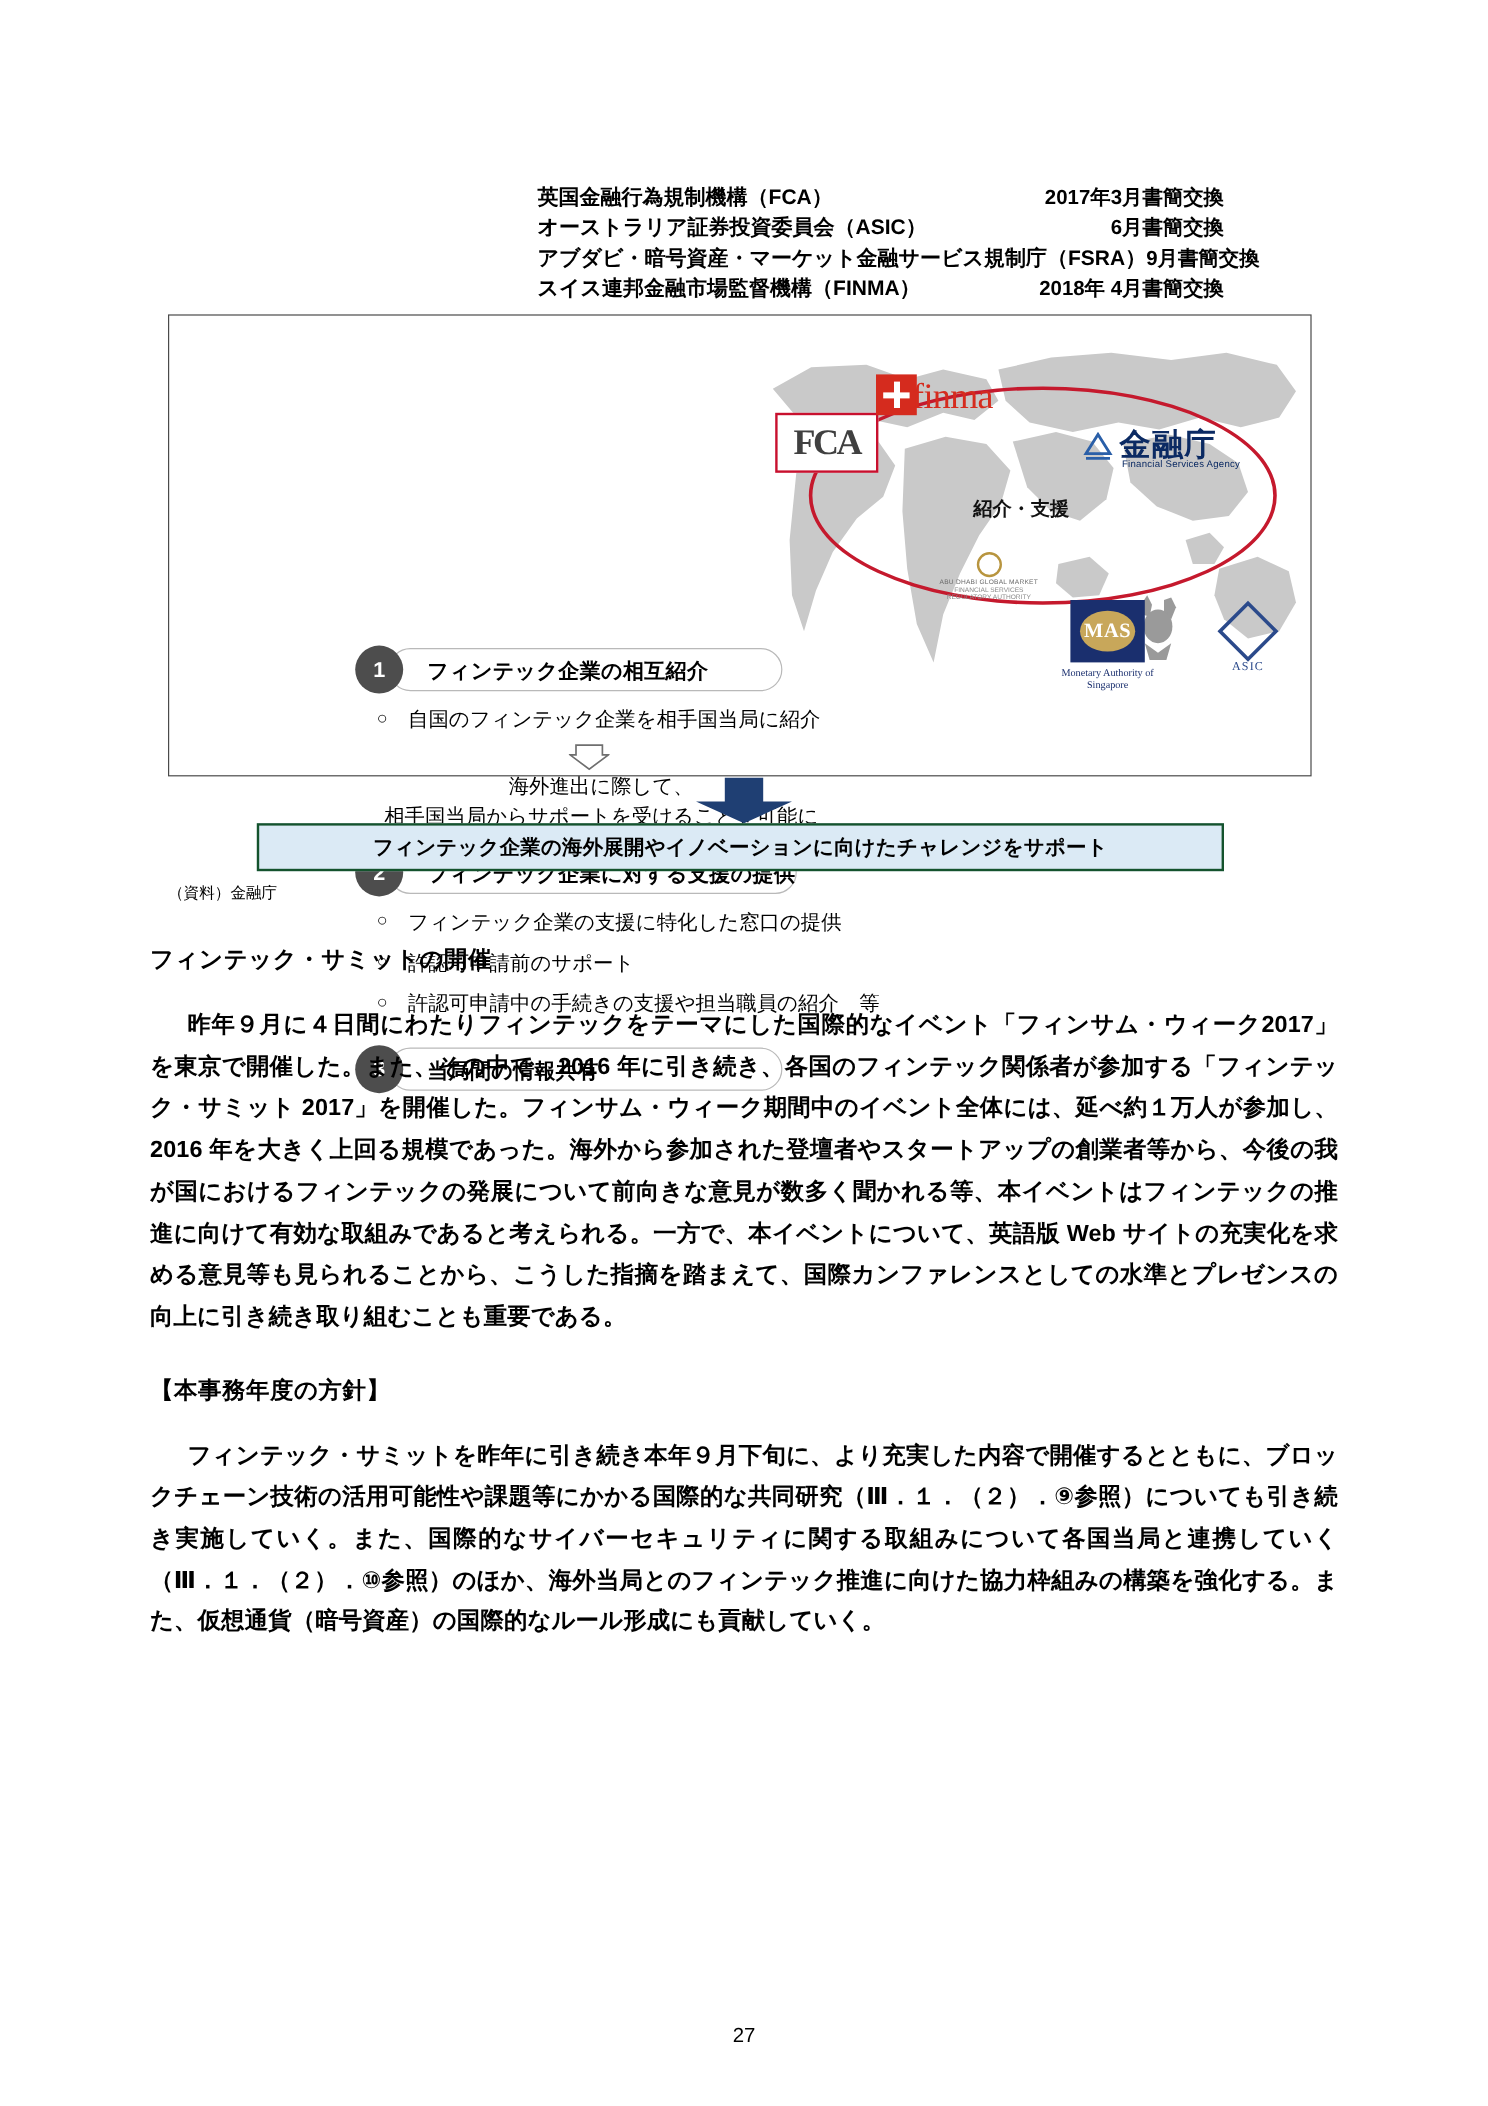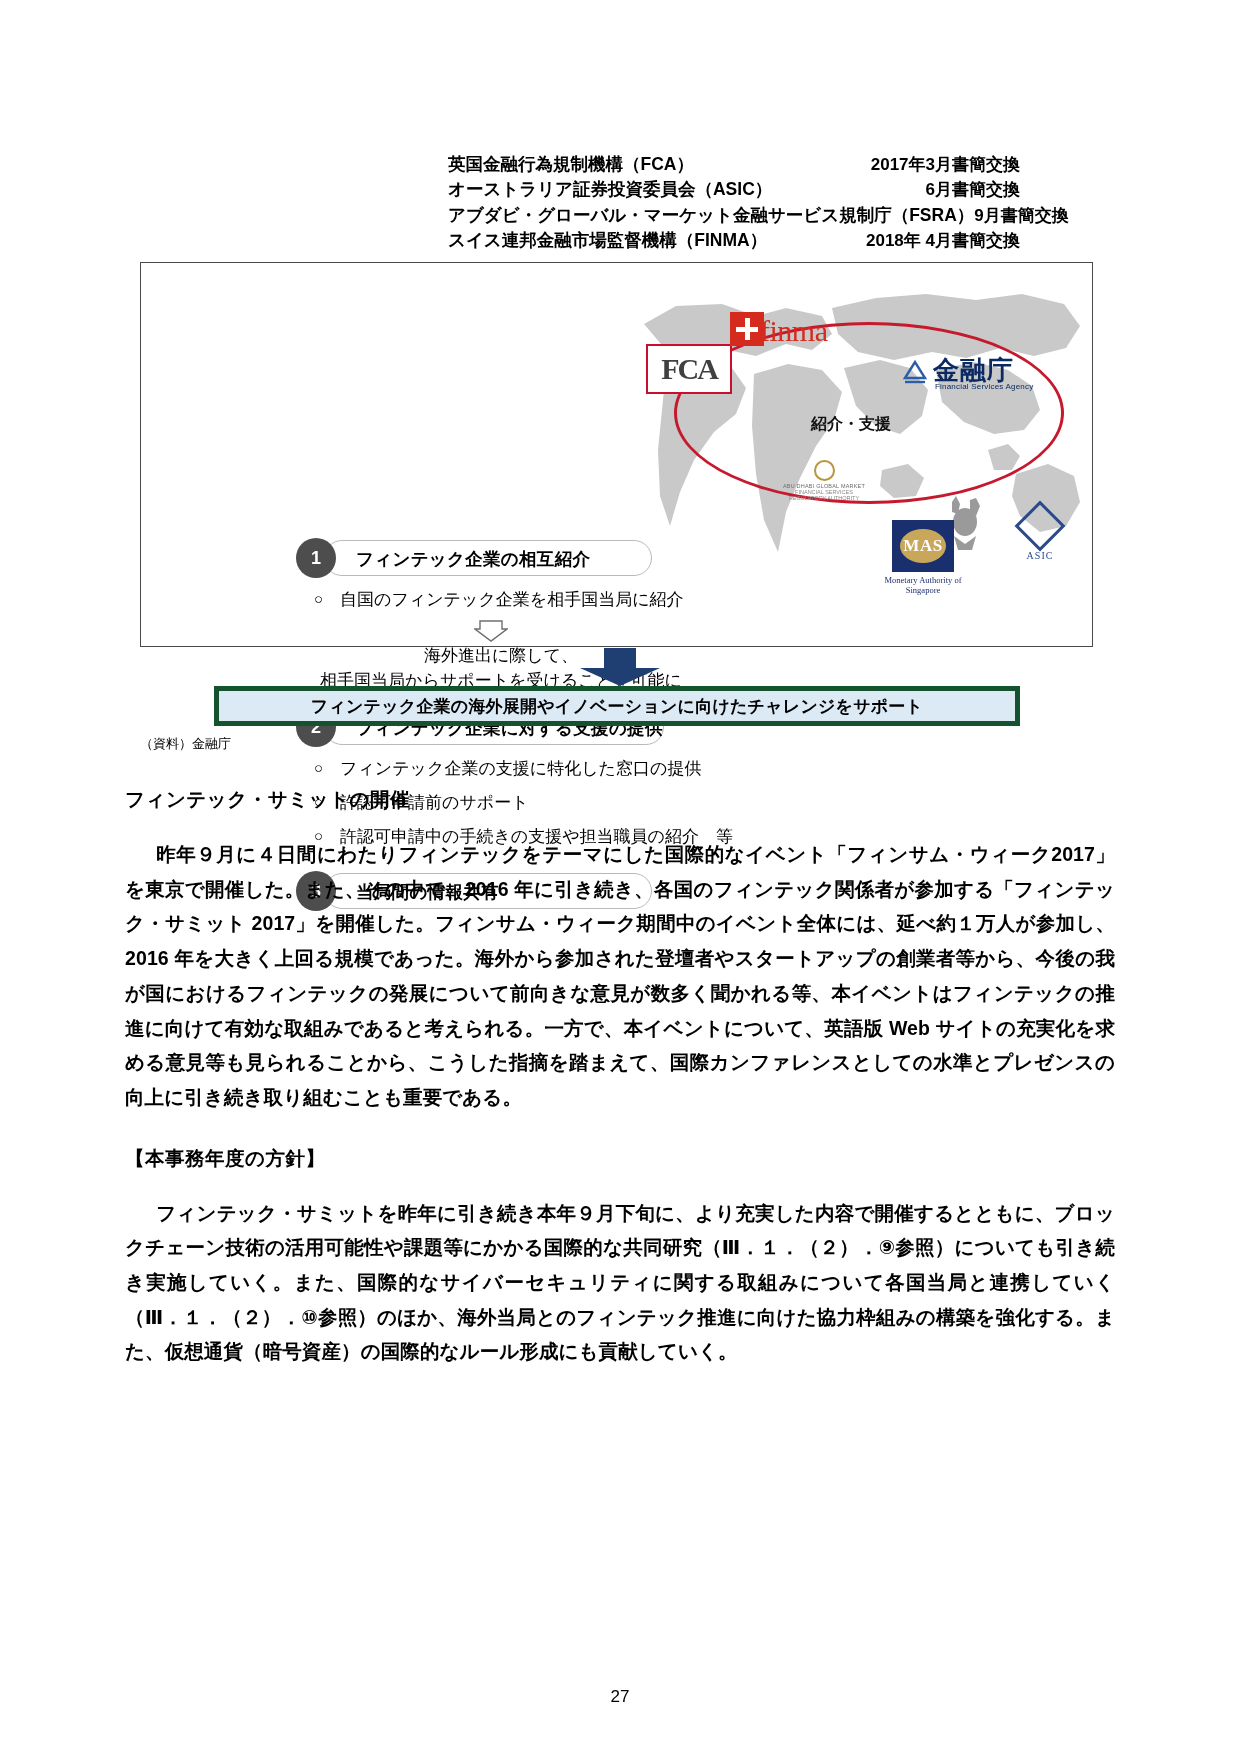--- a/index.html
+++ b/index.html
@@ -144,21 +144,21 @@
   .logo-adgm {
     left:140px; top:196px; width:96px; height:36px; text-align:center;
   }
   .logo-adgm .ring {
     width:17px; height:17px; border:2.5px solid #b8953f; border-radius:50%;
     margin:0 auto 2px;
   }
   .logo-adgm .l1 { font-size:5.5px; color:#6b6b6b; letter-spacing:.2px; }
   .logo-adgm .l2 { font-size:5.5px; color:#8a8a8a; }
   .logo-mas {
-    left:248px; top:236px; width:78px; height:86px; text-align:center;margin-top:20px;
+    left:248px; top:236px; width:78px; height:86px; text-align:center;
   }
   .logo-mas .sq {
     width:62px; height:52px; margin:0 auto;
     background:#1a2f6e; display:flex; align-items:center; justify-content:center;
   }
   .logo-mas .sq .oval {
     width:46px; height:34px; border-radius:50%;
     background:#c8a75a;
     display:flex; align-items:center; justify-content:center;
     color:#fff; font-family:"Liberation Serif","DejaVu Serif",serif;
@@ -184,21 +184,21 @@
   }
 
   
   .down-arrow {
     position:absolute; top:648px; left:0; width:1240px;
     display:flex; justify-content:center;
   }
   .banner {
     position:absolute; top:686px; left:214px;
     width:806px; height:40px;
-    background:#dbeaf5; border:5px solid #14532d;
+    background:#dbeaf5; border:2px solid #14532d;
     display:flex; align-items:center; justify-content:center;
     font-size:17px; font-weight:700; letter-spacing:.2px;
     box-sizing:border-box;
   }
 
   .source-note {
     position:absolute; top:735px; left:140px;
     font-size:13px;
   }
 
@@ -229,21 +229,21 @@
   <div class="agency-table">
     <div class="agency-row">
       <span class="agency-name">英国金融行為規制機構（FCA）</span>
       <span class="agency-date">2017年3月書簡交換</span>
     </div>
     <div class="agency-row">
       <span class="agency-name">オーストラリア証券投資委員会（ASIC）</span>
       <span class="agency-date">6月書簡交換</span>
     </div>
     <div class="agency-row">
-      <span class="agency-name">アブダビ・グローバル・マーケット金融サービス規制庁（FSRA）</span>
+      <span class="agency-name">アブダビ・暗号資産・マーケット金融サービス規制庁（FSRA）</span>
       <span class="agency-date">9月書簡交換</span>
     </div>
     <div class="agency-row">
       <span class="agency-name">スイス連邦金融市場監督機構（FINMA）</span>
       <span class="agency-date">2018年 4月書簡交換</span>
     </div>
   </div>
 
   <div class="diagram">
 

